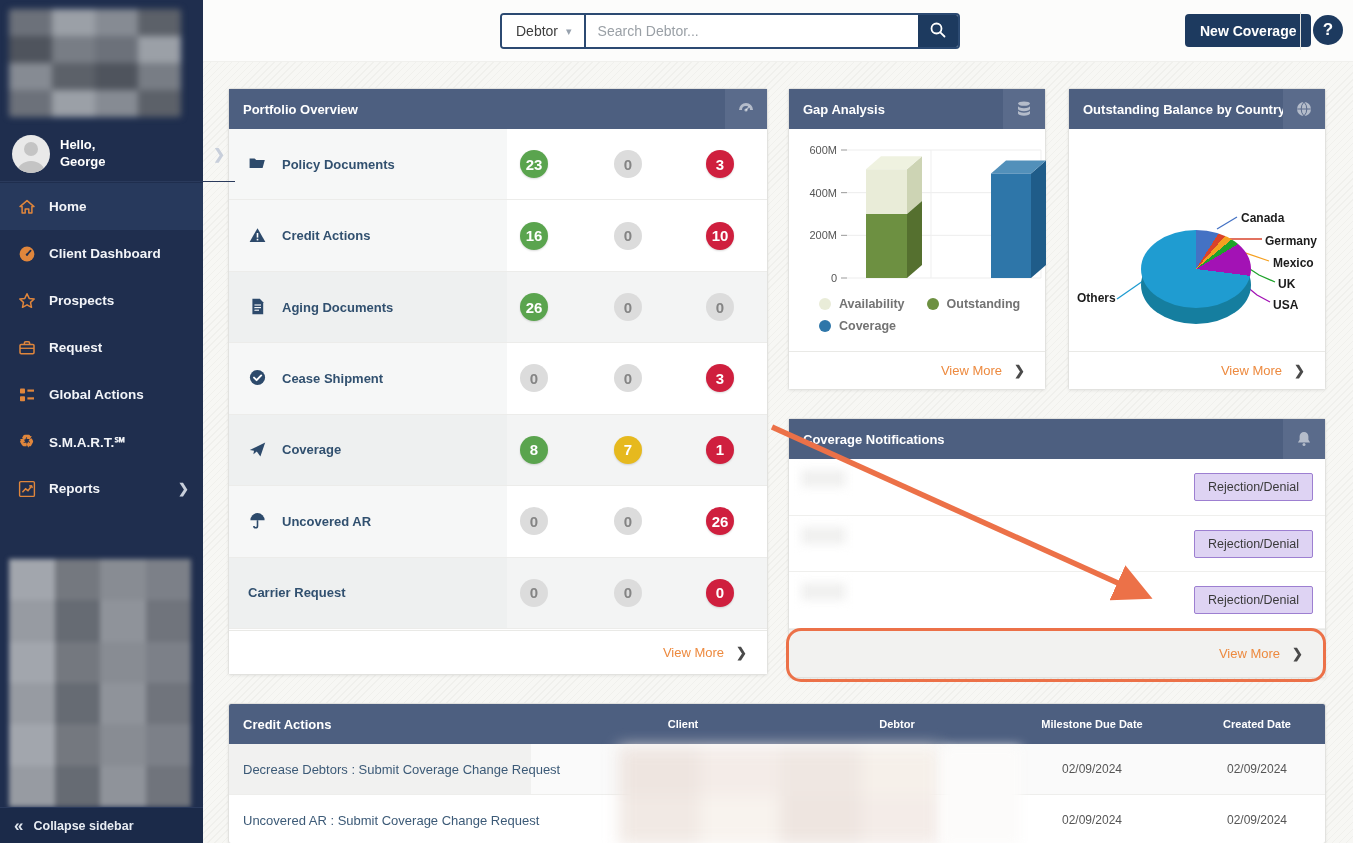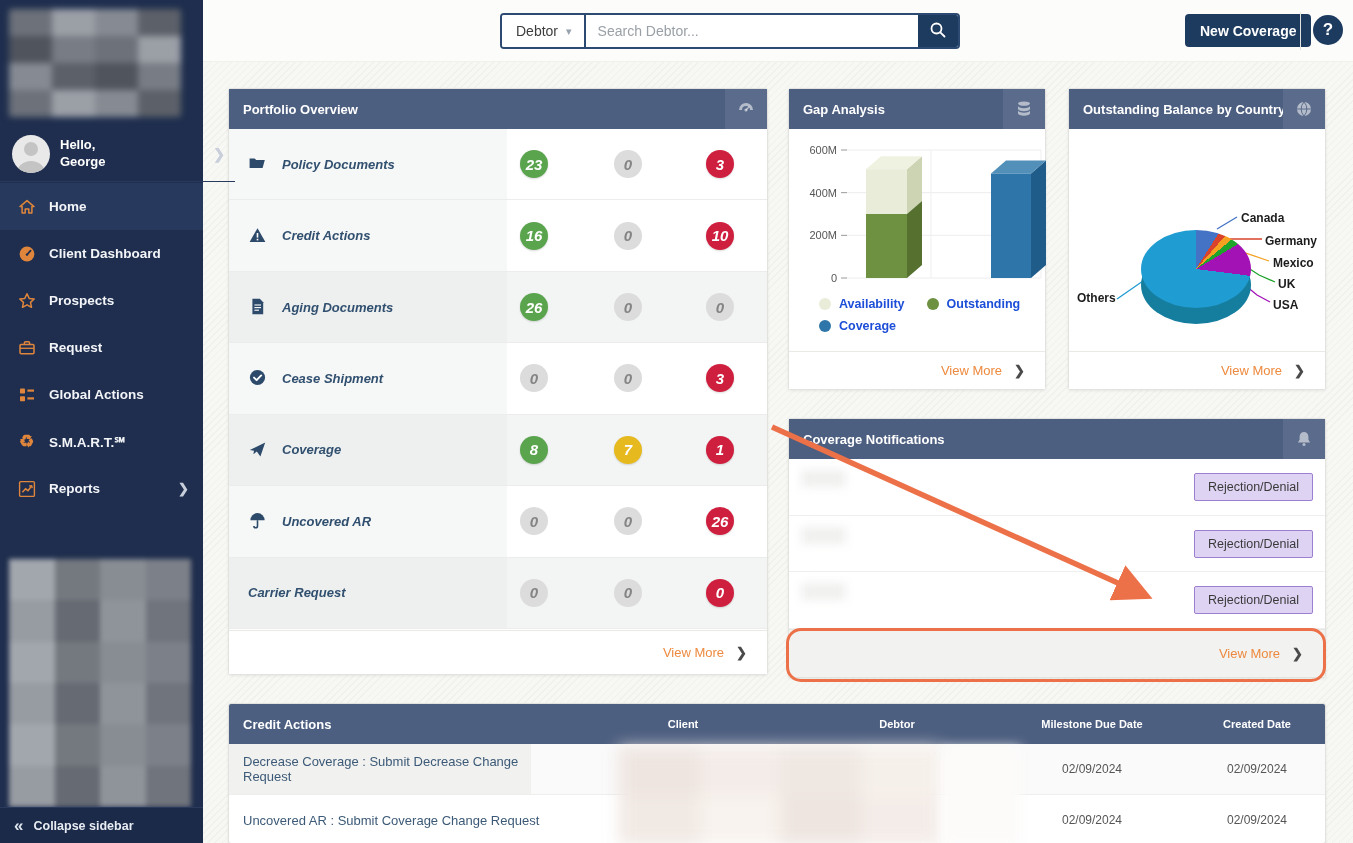--- a/index.html
+++ b/index.html
@@ -42,38 +42,38 @@
 
   .card { position:absolute; background:#fff; border:1px solid #e2e2df; border-radius:3px; box-shadow:0 1px 3px rgba(40,40,40,0.08); z-index:3; }
   .card-header { height:40px; background:#4d5f80; color:#fff; display:flex; align-items:center; padding-left:14px; font-size:13px; font-weight:700; position:relative; }
   .header-iconbox { position:absolute; right:0; top:0; width:42px; height:40px; background:#5a6b8b; display:flex; align-items:center; justify-content:center; color:rgba(255,255,255,0.55); }
   .card-footer { position:absolute; left:0; right:0; bottom:0; height:44px; border-top:1px solid #e9e9e6; display:flex; align-items:center; justify-content:flex-end; padding-right:20px; gap:12px; background:#fff; }
   .view-more { color:#ed8a3f; font-size:13px; cursor:pointer; }
   .chev { color:#4a4a4a; font-size:13px; font-weight:700; cursor:pointer; }
 
   
   .portfolio { left:228px; top:88px; width:540px; height:587px; }
-  .po-rows { position:absolute; left:0; top:40px; right:0; bottom:45px; display:flex; flex-direction:column;font-style:italic; }
+  .po-rows { position:absolute; left:0; top:40px; right:0; bottom:45px; display:flex; flex-direction:column; }
   .po-row { flex:1; display:flex; align-items:stretch; border-bottom:1px solid #ececea; cursor:pointer; }
   .po-left { width:278px; display:flex; align-items:center; padding-left:19px; background:#f6f7f7; }
   .po-row:nth-child(2n+3) .po-left { background:#eef0f0; }
   .po-right { flex:1; position:relative; background:#fff; }
   .po-row:nth-child(2n+3) .po-right { background:#f3f4f4; }
   .po-icon { width:20px; height:20px; color:#2d4a6b; margin-right:14px; display:inline-flex; }
   .po-icon svg { width:19px; height:19px; }
   .po-label { font-size:13px; font-weight:700; color:#31506f; }
   .badge { position:absolute; top:50%; transform:translateY(-50%); width:28px; height:28px; border-radius:50%; display:flex; align-items:center; justify-content:center; font-size:15px; font-weight:700; color:#fff; box-shadow:0 1px 2px rgba(0,0,0,0.15); }
   .badge.b0 { left:13px; } .badge.b1 { left:107px; } .badge.b2 { left:199px; }
   .badge.green { background:#5aa44e; } .badge.red { background:#cf1f3e; }
   .badge.yellow { background:#e6b91e; } .badge.gray { background:#dcdcdc; color:#848484; box-shadow:none; }
 
   
   .gap-card { left:788px; top:88px; width:258px; height:302px; }
   .gap-chart { position:absolute; left:0; top:44px; width:258px; height:160px; }
-  .gap-legend { position:absolute; left:30px; top:208px; width:220px; font-size:12.5px; font-weight:700; color:#1d4ed8; }
+  .gap-legend { position:absolute; left:30px; top:208px; width:220px; font-size:12.5px; font-weight:700; color:#737373; }
   .gap-legend .lrow { display:flex; gap:22px; margin-bottom:8px; }
   .gap-legend .litem { display:flex; align-items:center; gap:8px; }
   .gap-legend .dot { width:12px; height:12px; border-radius:50%; display:inline-block; }
   .card-footer.small { height:38px; }
 
   
   .pie-card { left:1068px; top:88px; width:258px; height:302px; }
   .pie-wrap { position:absolute; left:0; top:40px; width:258px; height:224px; }
   .pie-base { position:absolute; left:72px; top:117px; width:110px; height:78px; border-radius:50%; background:#157e9f; }
   .pie-disc { position:absolute; left:72px; top:101px; width:110px; height:78px; border-radius:50%; }
@@ -521,21 +521,21 @@
   <div class="tbl-header">
     <span class="h0">Credit Actions</span>
     <span class="hc">Client</span>
     <span class="hc">Debtor</span>
     <span class="hc">Milestone Due Date</span>
     <span class="hc">Created Date</span>
   </div>
   <div id="tblRows">
       <div class="tbl-row">
         <div class="action-bg"></div>
-        <span class="action">Decrease Coverage : Submit Decrease Change Request</span>
+        <span class="action">Decrease Debtors : Submit Coverage Change Request</span>
         <span></span>
         <span></span>
         <span class="dt">02/09/2024</span>
         <span class="dt">02/09/2024</span>
       </div>
       <div class="tbl-row">
         <span class="action">Uncovered AR : Submit Coverage Change Request</span>
         <span></span>
         <span></span>
         <span class="dt">02/09/2024</span>

